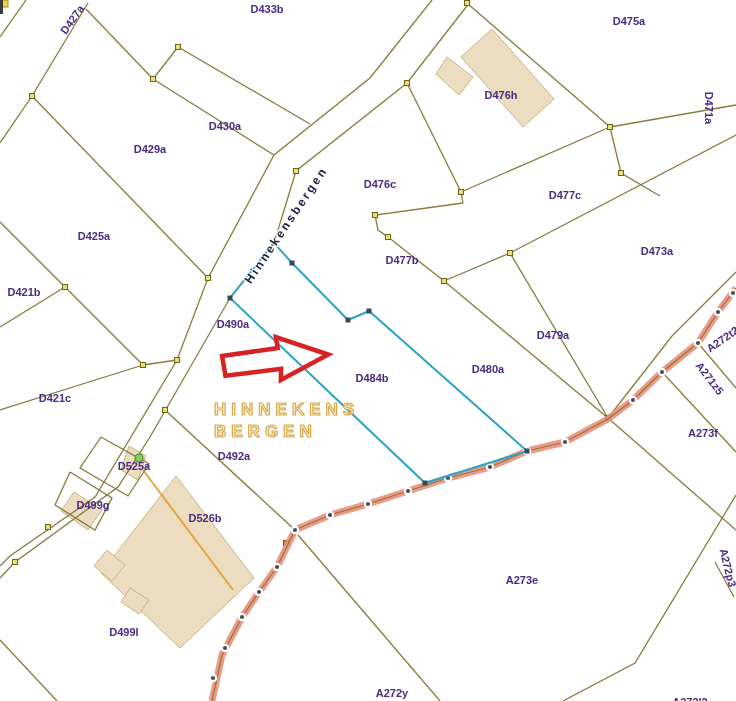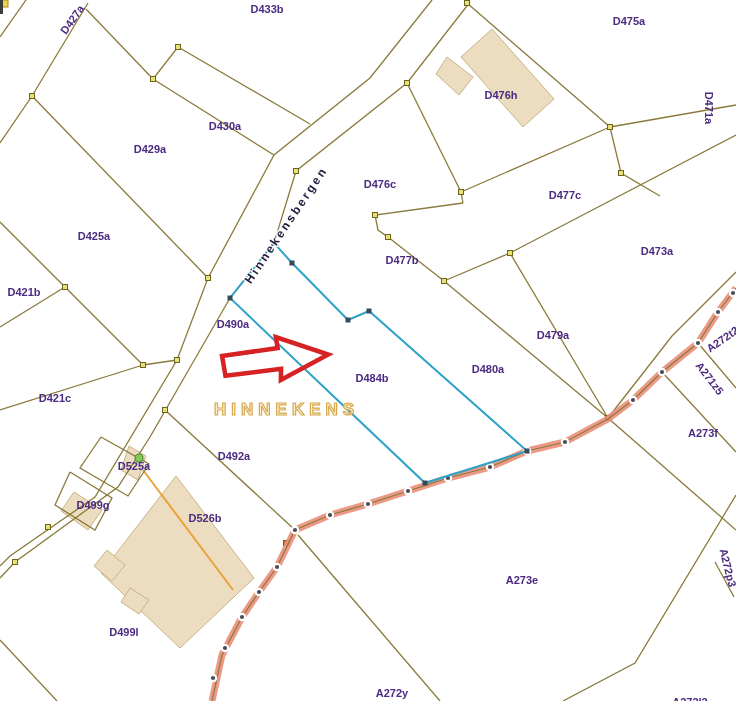--- a/index.html
+++ b/index.html
@@ -154,14 +154,15 @@
       <text x="727" y="568" fill="#4b2a80" font-size="11" font-weight="bold" font-family="&quot;Liberation Sans&quot;,sans-serif" text-anchor="middle" dominant-baseline="middle" transform="rotate(76 727 568)">A272p3</text>
       <text x="522" y="581" fill="#4b2a80" font-size="11" font-weight="bold" font-family="&quot;Liberation Sans&quot;,sans-serif" text-anchor="middle" dominant-baseline="middle">A273e</text>
       <text x="124" y="633" fill="#4b2a80" font-size="11" font-weight="bold" font-family="&quot;Liberation Sans&quot;,sans-serif" text-anchor="middle" dominant-baseline="middle">D499l</text>
       <text x="392" y="694" fill="#4b2a80" font-size="11" font-weight="bold" font-family="&quot;Liberation Sans&quot;,sans-serif" text-anchor="middle" dominant-baseline="middle">A272y</text>
       <text x="690" y="703" fill="#4b2a80" font-size="11" font-weight="bold" font-family="&quot;Liberation Sans&quot;,sans-serif" text-anchor="middle" dominant-baseline="middle">A272l2</text>
       <polygon points="0,15 56,11 55,0 106,21 57,43 58,32 2,35" fill="none" stroke="#d62222" stroke-width="4.5" stroke-linejoin="miter" transform="translate(221 341) rotate(-4)"></polygon>
     </svg>
   <div class="street-label">Hinnekensbergen</div>
   <div class="toponym">
     <span>HINNEKENS</span>
+    <span>BERGEN</span>
   </div>
 </div>
 
 </body></html>

